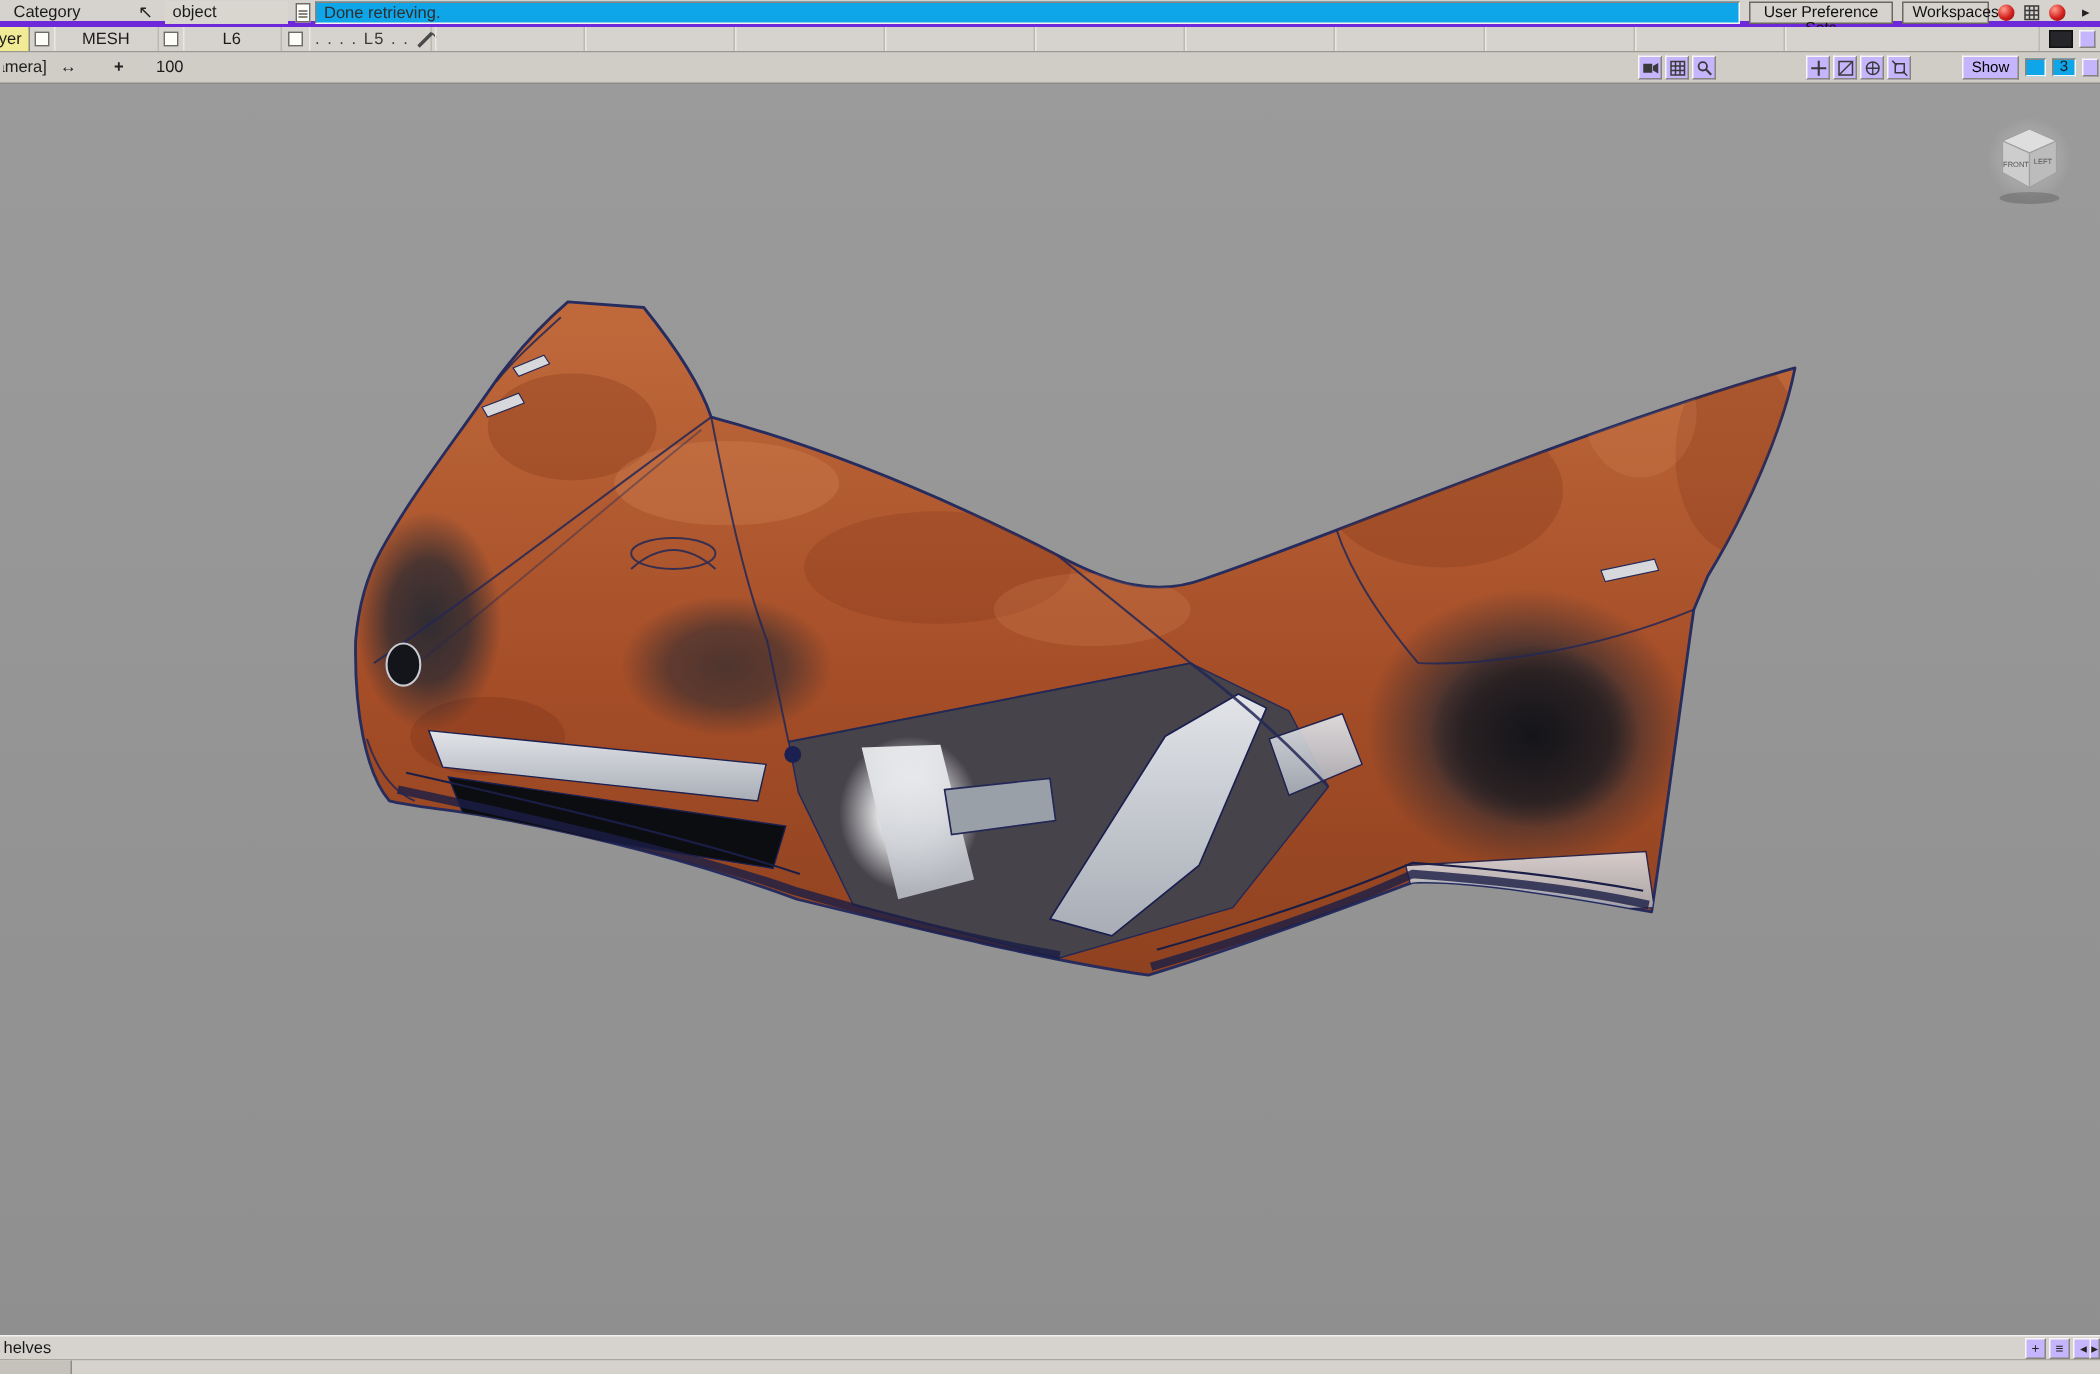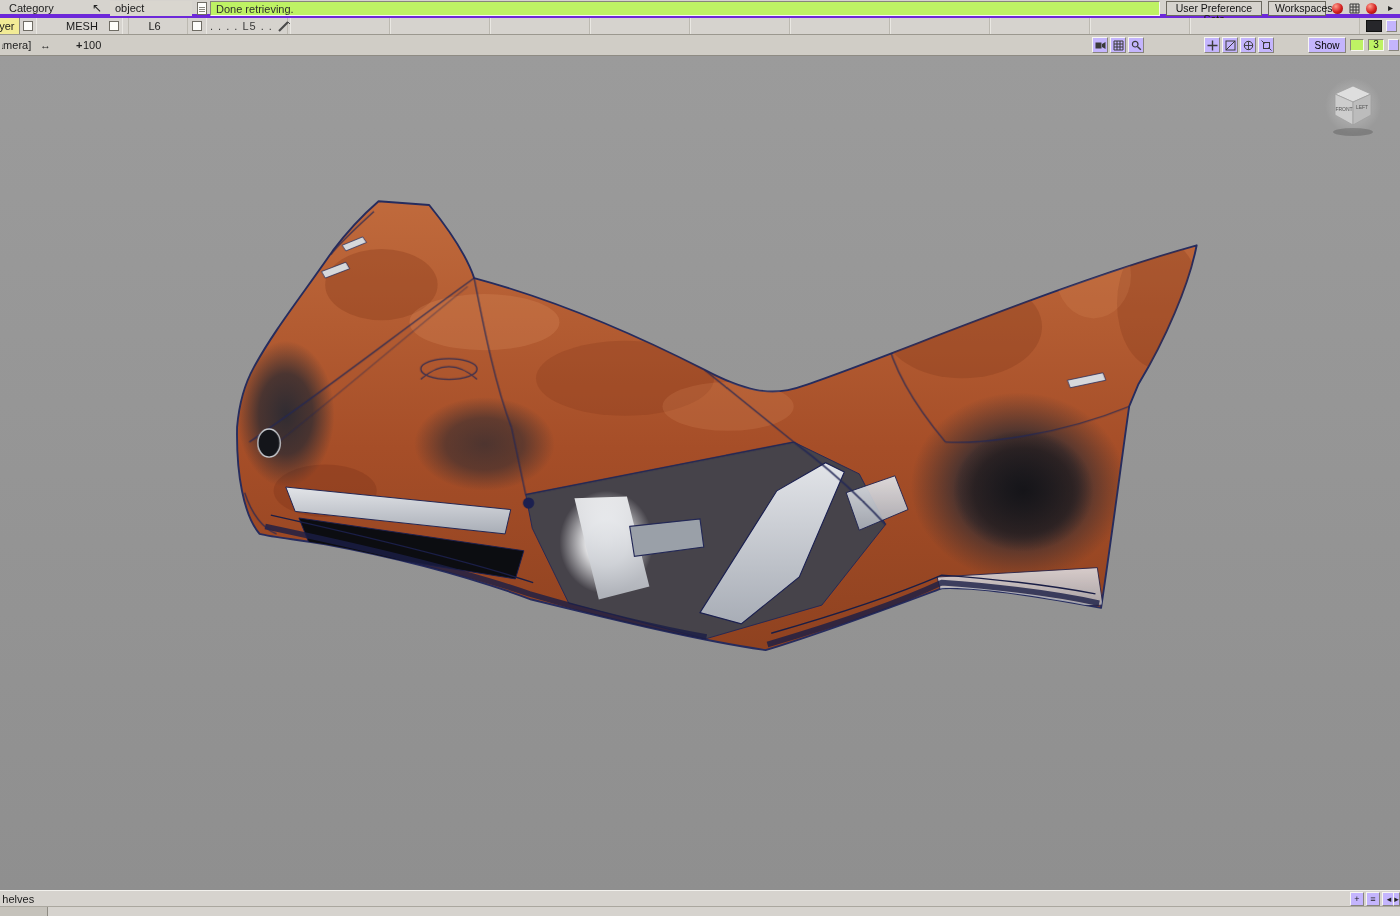--- a/index.html
+++ b/index.html
@@ -11,21 +11,21 @@
   }
   .window { position:relative; width:1400px; height:916px; }
 
   
   .raised {
     background:#c4b5fd;
     border-top:1px solid #f7f6f2; border-left:1px solid #f7f6f2;
     border-right:1px solid #87847c; border-bottom:1px solid #87847c;
   }
   .sunk {
-    background:#bef264;
+    background:#0ea5e9;
     border-top:1px solid #87847c; border-left:1px solid #87847c;
     border-right:1px solid #f7f6f2; border-bottom:1px solid #f7f6f2;
   }
   .mini {
     position:absolute; width:16px; height:16px; padding:0;
     display:flex; align-items:center; justify-content:center;
   }
   .cbx {
     position:absolute; width:10px; height:10px; background:#fdfdfa;
     border:1px solid #6f6c64;
@@ -57,40 +57,40 @@
   .arrow-ico { position:absolute; top:2px; font-size:10px; color:#222; }
 
   
   .row-layer { position:absolute; top:18px; left:0; width:1400px; height:17px;
     background:#d6d3ce; border-bottom:1px solid #9b988f; }
   .layer-chip { left:0; top:0; width:20px; height:16px; background:#f2eb96;
     border-right:1px solid #8a877c; padding-top:2px; }
   .layer-chip > span { margin-left:-13px; }
   .seg { position:absolute; top:0; height:16px; padding-top:2px; text-align:center;
     border-right:1px solid #bcb9b1; box-shadow:inset 1px 0 0 #e9e7e2; }
-  .seg-mesh { left:36px; width:93px; }
+  .seg-mesh { left:36px; width:70px; }
   .seg-l6 { left:122px; width:66px; }
   .seg-l5 { left:206px; width:82px; letter-spacing:1px; color:#3a3a3a; text-align:left;
     padding-left:4px; overflow:visible; }
   .pencil { position:absolute; right:-6px; top:1px; }
   .layer-slot { position:absolute; top:0; height:16px; width:100px;
     border-right:1px solid #bcb9b1; box-shadow:inset 1px 0 0 #e9e7e2; }
   .layer-swatch { position:absolute; left:1366px; top:2px; width:16px; height:12px;
     background:#26262a; border:1px solid #111; }
   .layer-endbox { position:absolute; left:1386px; top:2px; width:11px; height:12px; }
 
   
   .row-vpbar { position:absolute; top:35px; left:0; width:1400px; height:21px;
     background:#d0cdc6; border-bottom:1px solid #8e8b83; }
   .cam-label { left:2px; top:4px; width:36px; color:#222; }
   .cam-label > span { margin-left:-16px; }
   .units-arrow { position:absolute; left:40px; top:4px; font-size:11px; color:#222; }
   .units-label { position:absolute; left:54px; top:4px;margin-top:44px; }
   .grid-cross { position:absolute; left:76px; top:4px; font-weight:bold; color:#222; }
-  .grid-val { position:absolute; left:83px; top:4px; }
+  .grid-val { position:absolute; left:104px; top:4px; }
   .btn-show { position:absolute; left:1308px; top:2px; width:38px; height:16px;
     font:inherit; font-size:10px; padding:0; text-align:center; }
   .vp-sunk1 { position:absolute; left:1350px; top:4px; width:14px; height:12px; }
   .vp-count { position:absolute; left:1368px; top:4px; width:16px; height:12px;
     text-align:center; font-size:10px; line-height:10px; padding:0; }
   .vp-endbtn { position:absolute; left:1388px; top:4px; width:11px; height:12px; }
 
   
   .viewport { position:absolute; top:56px; left:0; width:1400px; height:834px;
     background:linear-gradient(180deg,#9b9b9b,#8f8f8f); }

